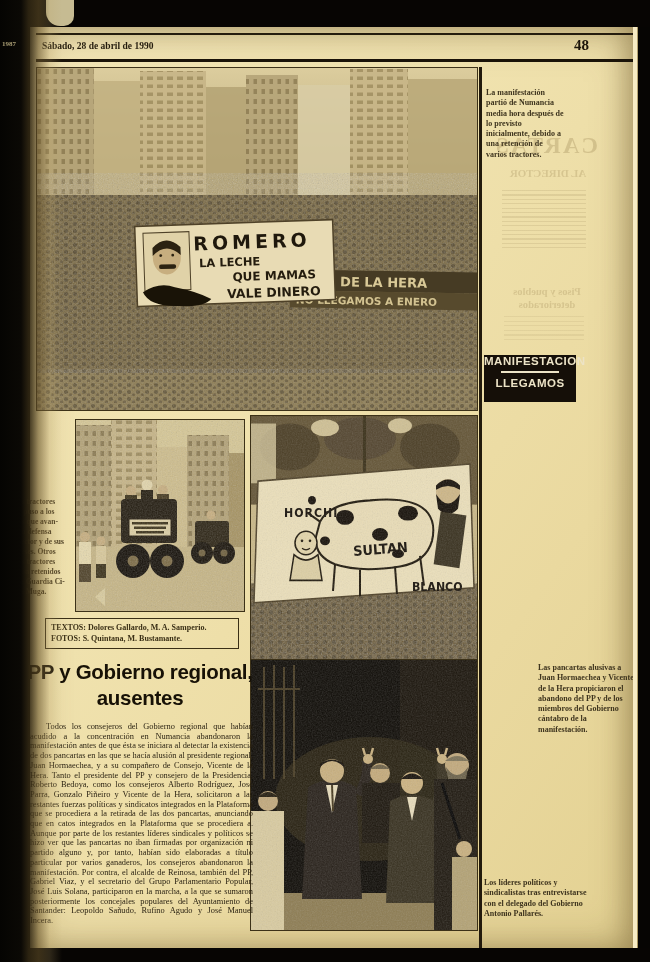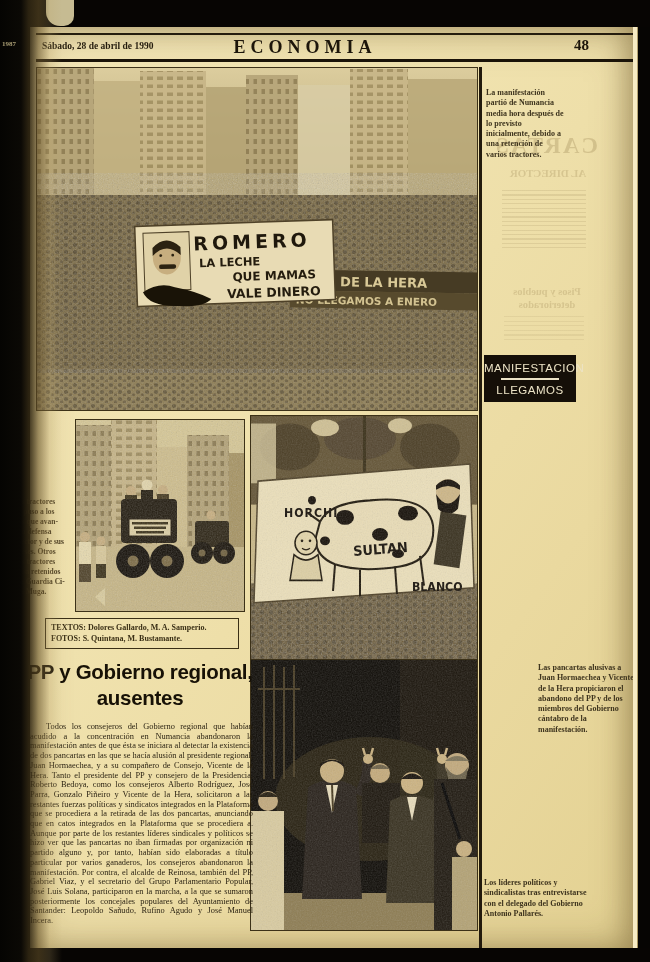--- a/index.html
+++ b/index.html
@@ -37,22 +37,22 @@
 
   
   .cap{position:absolute;z-index:6;font:700 8px/10.3px "Liberation Serif",serif;color:#3e341e;}
   .cap-tr{left:486px;top:88px;width:78px;}
   .cap-left{left:18px;top:497px;width:52px;white-space:pre-line;font-size:7.5px;line-height:10px;color:#46391f;}
   .cap-ms{left:538px;top:663px;width:100px;}
   .cap-br{left:484px;top:878px;width:106px;}
 
   
   .badge{position:absolute;left:484px;top:355px;width:92px;height:47px;background:#150f08;z-index:6;
-         color:#ece3c6;text-align:center;font-family:"Liberation Sans",sans-serif;font-weight:400;
-         font-size:11.5px;letter-spacing:.5px;padding-top:7px;box-sizing:border-box;}
+         color:#ece3c6;text-align:center;font-family:"Liberation Sans",sans-serif;font-weight:700;
+         font-size:11.5px;letter-spacing:.5px;box-sizing:border-box;}
   .badge-sep{width:58px;height:2px;background:#ece3c6;margin:4px auto;}
 
   
   .ghost{position:absolute;z-index:4;color:#a28c59;transform:scaleX(-1);font-family:"Liberation Serif",serif;font-weight:700;}
   .ghost-title{left:494px;top:133px;width:104px;font-size:23px;letter-spacing:2px;opacity:.34;text-align:center;}
   .ghost-sub{left:504px;top:167px;width:88px;font-size:11px;opacity:.3;text-align:center;}
   .ghost-par{position:absolute;left:502px;top:190px;width:84px;height:62px;z-index:4;opacity:.45;
              background:repeating-linear-gradient(180deg,rgba(148,128,82,.4) 0 1.3px,rgba(0,0,0,0) 1.3px 4.4px);}
   .ghost-lower{left:500px;top:286px;width:94px;font-size:10.5px;line-height:12.5px;opacity:.3;white-space:pre-line;text-align:center;}
   .ghost-par2{position:absolute;left:504px;top:316px;width:80px;height:26px;z-index:4;opacity:.32;
@@ -94,21 +94,20 @@
           <circle cx="7.5" cy="6" r="1.7" fill="#4b3f28"></circle>
       </pattern>
     </defs>
   </svg>
 
   <div class="page"></div>
   <div class="page-edge-right"></div>
 
   <div class="rule-thin"></div>
   <div class="hdr-date">Sábado, 28 de abril de 1990</div>
-  <div class="hdr-section">ECONOMIA</div>
   <div class="hdr-pageno">48</div>
   <div class="rule-thick"></div>
   <div class="vdiv"></div>
 
   <div class="ph ph-main">
     <svg viewBox="0 0 442 344" preserveAspectRatio="none">
       <defs>
           <linearGradient id="skyG" x1="0" y1="0" x2="0" y2="1">
         <stop offset="0" stop-color="#dccd9e"></stop>
             <stop offset="1" stop-color="#b2a171"></stop>

